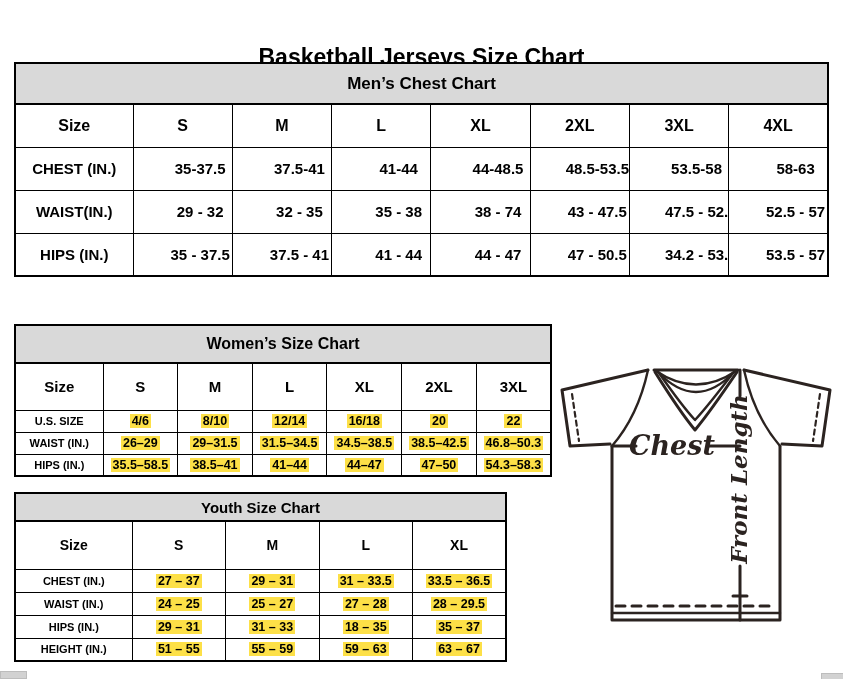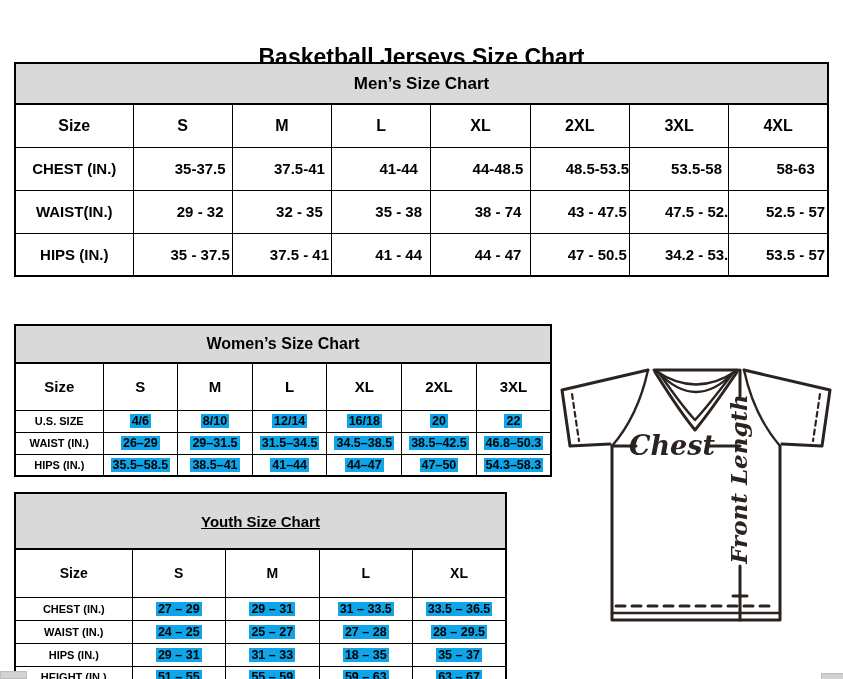--- a/index.html
+++ b/index.html
@@ -28,29 +28,29 @@
   .womens tr.band{height:38px;}
   .womens tr.band th{font-size:16px;}
   .womens tr.cols{height:47px;}
   .womens tr.cols th{font-size:15px;}
   .womens tbody tr{height:22px;}
   .womens tbody th{font-size:11px;}
   .womens tbody td{font-size:12.5px;}
 
   
   .youth{left:14px;top:492px;width:493px;}
-  .youth tr.band{height:56px;text-decoration:underline;}
+  .youth tr.band{height:28px;}
   .youth tr.band th{font-size:15px;}
   .youth tr.cols{height:48px;}
   .youth tr.cols th{font-size:14px;}
   .youth tbody tr{height:23px;}
   .youth tbody th{font-size:11px;}
   .youth tbody td{font-size:12.5px;}
 
-  .hl{background:#0ea5e9;padding:0 2px;text-align:center;}
+  .hl{background:#fde047;padding:0 2px;text-align:center;}
 
   
   .jersey{position:absolute;left:558px;top:364px;width:280px;height:266px;}
   .jersey path,.jersey line{fill:none;stroke:#2b2320;stroke-width:3;stroke-linecap:round;stroke-linejoin:round;}
   .jersey .thin{stroke-width:2.4;}
   .jersey .dash{stroke-dasharray:9 7;stroke-width:3;}
   .jersey .cuffdash{stroke-dasharray:5 4;stroke-width:2.2;}
   .jersey text{fill:#2b2320;font-family:"DejaVu Serif","Liberation Serif",serif;
                font-style:italic;font-weight:bold;}
 
@@ -71,21 +71,21 @@
         <col>
         <col>
         <col>
         <col>
         <col>
         <col>
         <col>
       </colgroup>
     <thead>
       <tr class="band">
-        <th colspan="8">Men’s Size Chart</th>
+        <th colspan="8">Men’s Chest Chart</th>
       </tr>
       <tr class="cols">
         <th>Size</th>
         <th>S</th>
         <th>M</th>
         <th>L</th>
         <th>XL</th>
         <th>2XL</th>
         <th>3XL</th>
         <th>4XL</th>
@@ -196,21 +196,21 @@
         <th>Size</th>
         <th>S</th>
         <th>M</th>
         <th>L</th>
         <th>XL</th>
       </tr>
     </thead>
     <tbody>
       <tr>
         <th>CHEST (IN.)</th>
-        <td><span class="hl">27 – 29</span></td>
+        <td><span class="hl">27 – 37</span></td>
         <td><span class="hl">29 – 31</span></td>
         <td><span class="hl">31 – 33.5</span></td>
         <td><span class="hl">33.5 – 36.5</span></td>
       </tr>
       <tr>
         <th>WAIST (IN.)</th>
         <td><span class="hl">24 – 25</span></td>
         <td><span class="hl">25 – 27</span></td>
         <td><span class="hl">27 – 28</span></td>
         <td><span class="hl">28 – 29.5</span></td>

